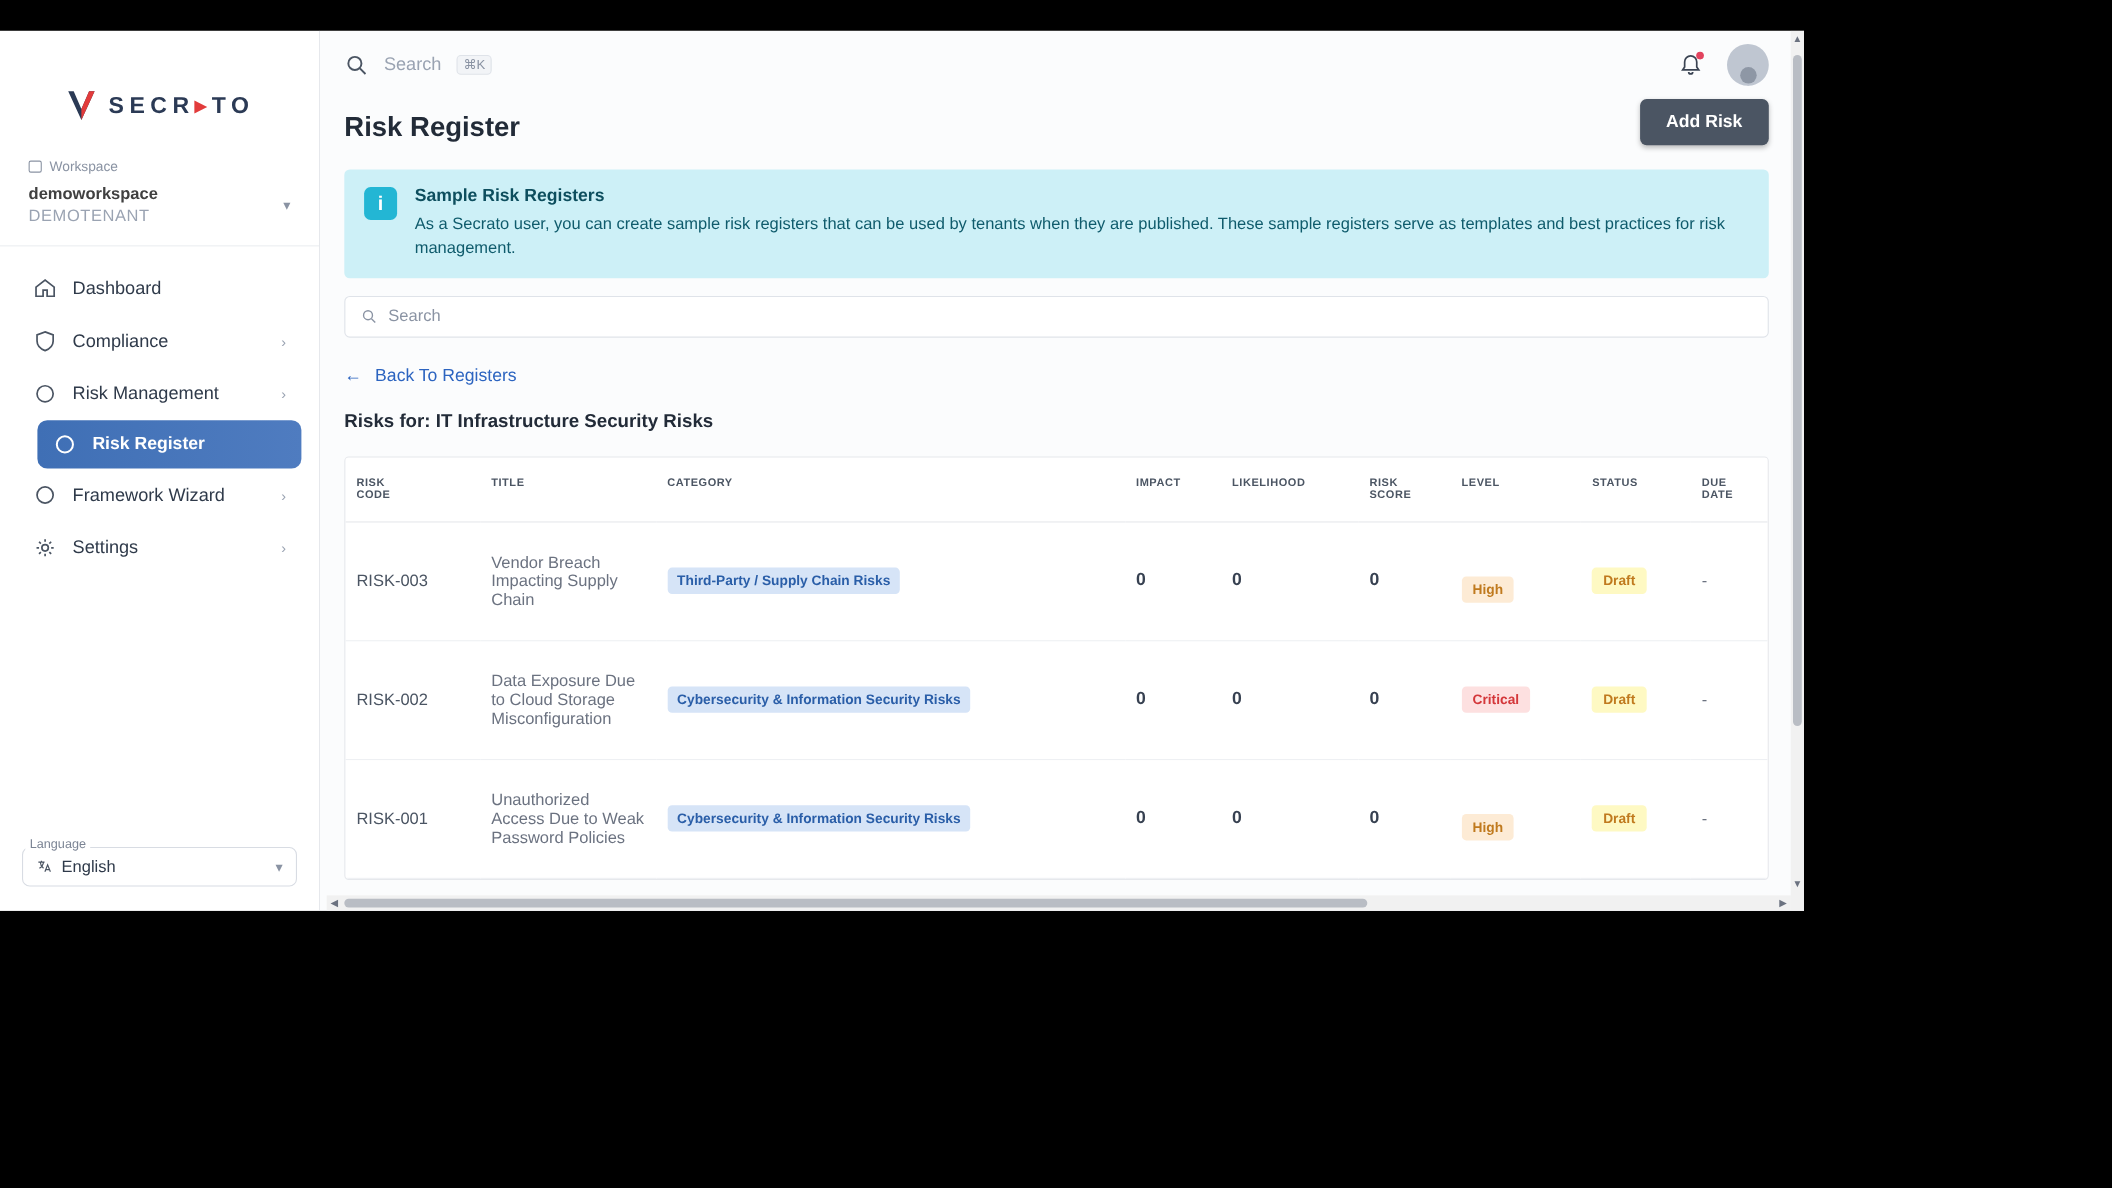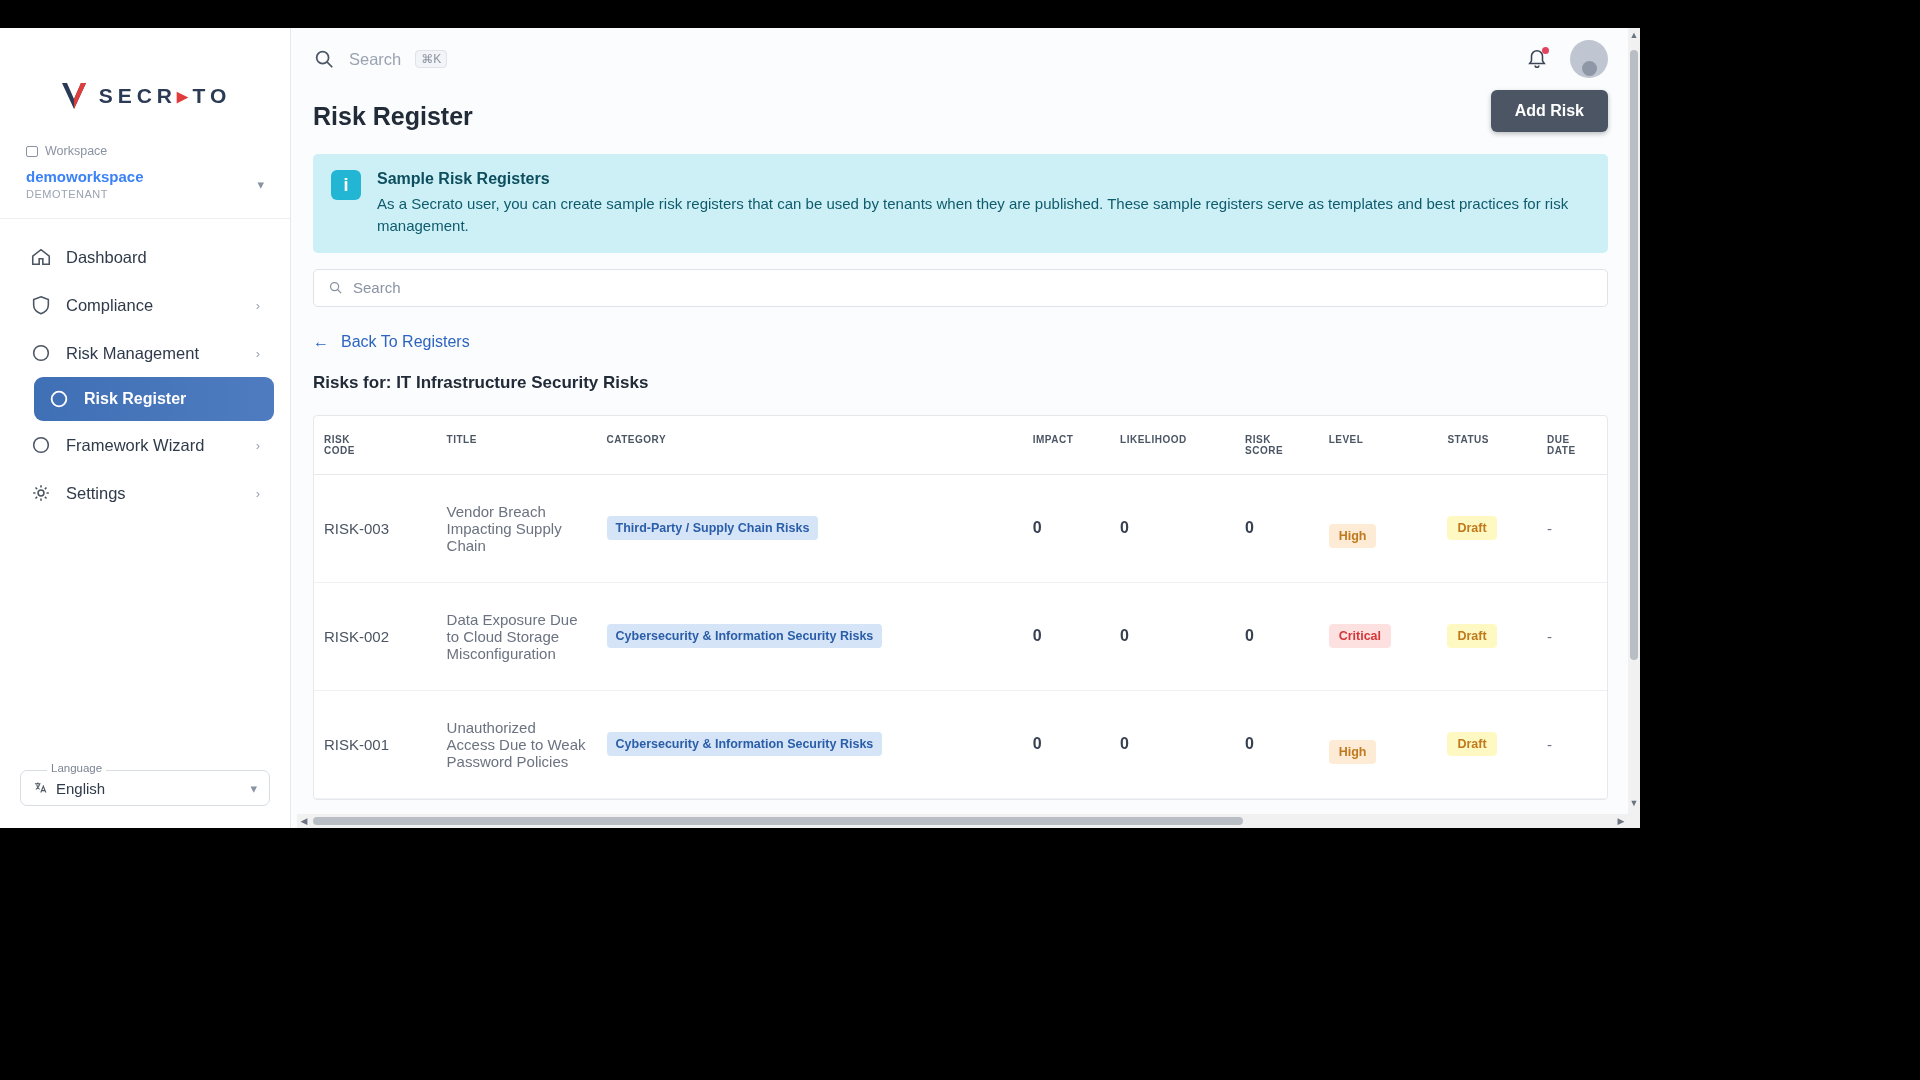--- a/index.html
+++ b/index.html
@@ -51,22 +51,22 @@
     border-bottom: 1px solid #eceef1;
   }
   .workspace-label {
     display: flex; align-items: center; gap: 7px;
     font-size: 12.5px; color: #8a93a3; margin-bottom: 10px;
   }
   .ws-icon { width: 12px; height: 11px; border: 1.5px solid #8a93a3; border-radius: 2px; display:inline-block;}
   .workspace-row {
     display: flex; align-items: center; justify-content: space-between;
   }
-  .ws-name { font-size: 15px; font-weight: bold; color: #3b82f6; }
-  .ws-sub { font-size: 11px; color: #9aa3b2; letter-spacing: .5px; margin-top: 3px; }
+  .ws-name { font-size: 15px; font-weight: bold; color: #404040; }
+  .ws-sub { font-size: 15px; color: #9aa3b2; letter-spacing: .5px; margin-top: 3px; }
   .chev {
     color: #8a93a3; font-size: 13px;
   }
   .nav { padding: 14px 16px 0 16px; flex: 1; }
   .nav-item {
     display: flex; align-items: center;
     gap: 14px;
     height: 48px;
     padding: 0 14px;
     border-radius: 9px;
@@ -91,21 +91,21 @@
   .lang-box {
     margin: 0 20px 22px 20px;
     border: 1px solid #d8dce3;
     border-radius: 7px;
     height: 36px;
     display: flex; align-items: center; justify-content: space-between;
     padding: 0 12px;
     position: relative;
   }
   .lang-label {
-    position: absolute; top: -9px; left: 26px;
+    position: absolute; top: -9px; left: 2px;
     background: #fff; padding: 0 4px;
     font-size: 11.5px; color: #7b8494;
   }
   .lang-val { font-size: 15px; color: #2f3a4a; display:flex; align-items:flex-start; gap:8px;}
   
   .main {
     flex: 1;
     background: #fbfcfd;
     position: relative;
     overflow: hidden;

